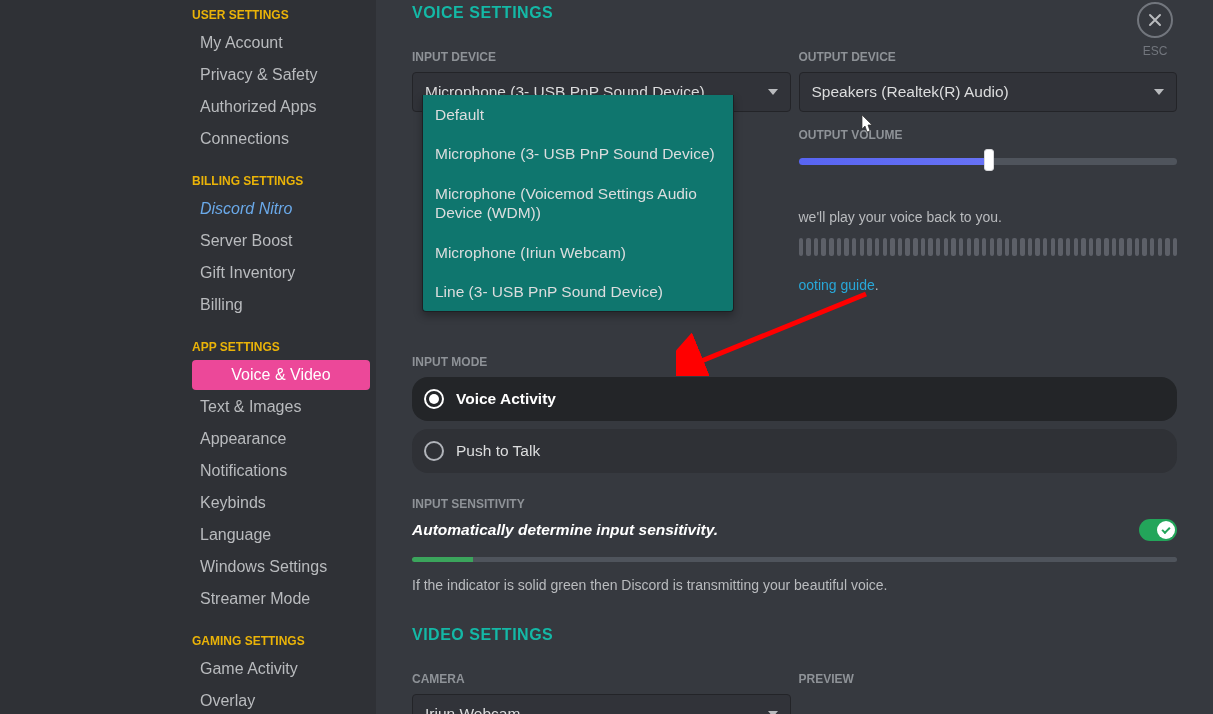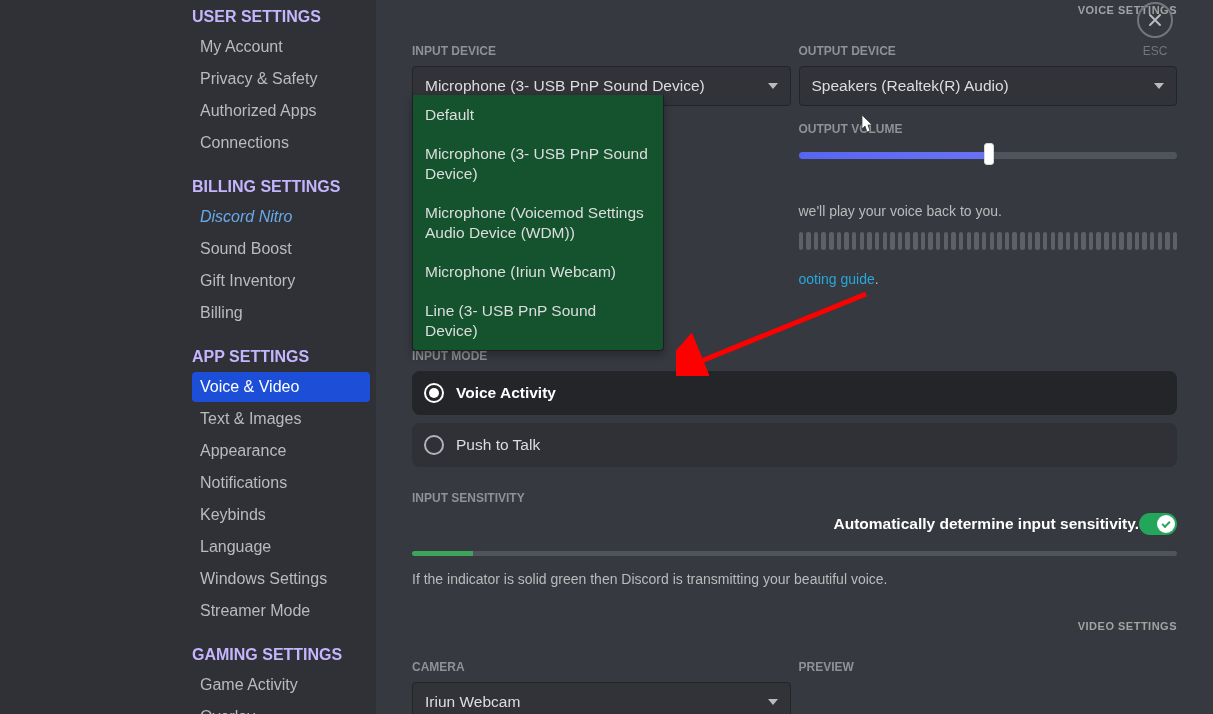--- a/index.html
+++ b/index.html
@@ -18,56 +18,56 @@
     padding: 0 0 0 192px;
     padding-top: 0;
     height: 100%;
     overflow-y: auto;
   }
   .sidebar-inner {
     padding-top: 2px;
     padding-right: 6px;
   }
   .section-header {
-    font-size: 16px;
+    font-size: 12px;
     font-weight: 700;
-    color: #c4b5fd;
+    color: #eab308;
     text-transform: uppercase;
     padding: 6px 0;
     margin-top: 14px;
   }
   .section-header:first-child { margin-top: 0; }
   .sidebar-item {
     font-size: 16px;
     color: #b9bbbe;
     padding: 6px 8px;
     border-radius: 4px;
     cursor: pointer;
     margin-bottom: 2px;
   }
   .sidebar-item.selected {
-    background: #1d4ed8;
+    background: #ec4899;
     color: #fff;
+    text-align: center;
   }
   .sidebar-item.nitro { color: #6aa9e9; font-style: italic; }
   .content {
     flex: 1;
     padding: 4px 36px 0 36px;
     position: relative;
     background: #36393f;
     height: 100%;
     overflow: hidden;
   }
   .page-title {
-    color: #a3a3a3;
-    font-size: 11px;
+    color: #14b8a6;
+    font-size: 16px;
     font-weight: 700;
     margin-bottom: 20px;
     letter-spacing: 0.5px;
-    text-align: right;
   }
   .field-label {
     font-size: 12px;
     font-weight: 700;
     color: #8e9297;
     text-transform: uppercase;
     margin-bottom: 8px;
     margin-top: 8px;
   }
   .row {
@@ -93,23 +93,23 @@
   }
   .chevron {
     width: 0; height: 0;
     border-left: 5px solid transparent;
     border-right: 5px solid transparent;
     border-top: 6px solid #b9bbbe;
   }
   .dropdown-panel {
     position: absolute;
     top: 95px;
-    left: 36px;
-    width: 252px;
-    background: #14532d;
+    left: 46px;
+    width: 312px;
+    background: #0f766e;
     border: 1px solid #1e1f23;
     border-top: none;
     border-radius: 0 0 4px 4px;
     z-index: 50;
     box-shadow: 0 4px 8px rgba(0,0,0,0.3);
   }
   .dropdown-item {
     padding: 10px 12px;
     font-size: 15.5px;
     color: #dcddde;
@@ -152,21 +152,21 @@
     margin-top: 10px;
   }
   .mic-seg {
     flex: 1;
     background: #5d6068;
     border-radius: 2px;
   }
   .input-mode-wrap { margin-top: 60px; }
   .radio-row {
     background: #2f3136;
-    border-radius: 8px;
+    border-radius: 16px;
     padding: 12px 12px;
     display: flex;
     align-items: center;
     gap: 12px;
     margin-bottom: 8px;
     cursor: pointer;
     font-size: 15.5px;
     color: #dcddde;
   }
   .radio-row.selected {
@@ -183,23 +183,24 @@
   }
   .radio-row.selected .radio-outer { border-color: #fff; }
   .radio-inner {
     width: 10px; height: 10px;
     background: #fff;
     border-radius: 50%;
   }
   .sensitivity-wrap { margin-top: 24px; }
   .toggle-row {
     display: flex;
-    justify-content: flex-end;
+    justify-content: space-between;
     align-items: center;
     margin-top: 6px;
+    font-style: italic;
   }
   .toggle-label {
     color: #fff;
     font-size: 15.5px;
     font-weight: 600;
   }
   .toggle {
     width: 38px; height: 22px;
     background: #23a55a;
     border-radius: 20px;
@@ -267,21 +268,21 @@
 
 <div class="sidebar">
   <div class="sidebar-inner" id="sidebar-inner">
       <div class="section-header">USER SETTINGS</div>
       <div class="sidebar-item">My Account</div>
       <div class="sidebar-item">Privacy &amp; Safety</div>
       <div class="sidebar-item">Authorized Apps</div>
       <div class="sidebar-item">Connections</div>
       <div class="section-header">BILLING SETTINGS</div>
       <div class="sidebar-item nitro">Discord Nitro</div>
-      <div class="sidebar-item">Sound Boost</div>
+      <div class="sidebar-item">Server Boost</div>
       <div class="sidebar-item">Gift Inventory</div>
       <div class="sidebar-item">Billing</div>
       <div class="section-header">APP SETTINGS</div>
       <div class="sidebar-item selected">Voice &amp; Video</div>
       <div class="sidebar-item">Text &amp; Images</div>
       <div class="sidebar-item">Appearance</div>
       <div class="sidebar-item">Notifications</div>
       <div class="sidebar-item">Keybinds</div>
       <div class="sidebar-item">Language</div>
       <div class="sidebar-item">Windows Settings</div>

